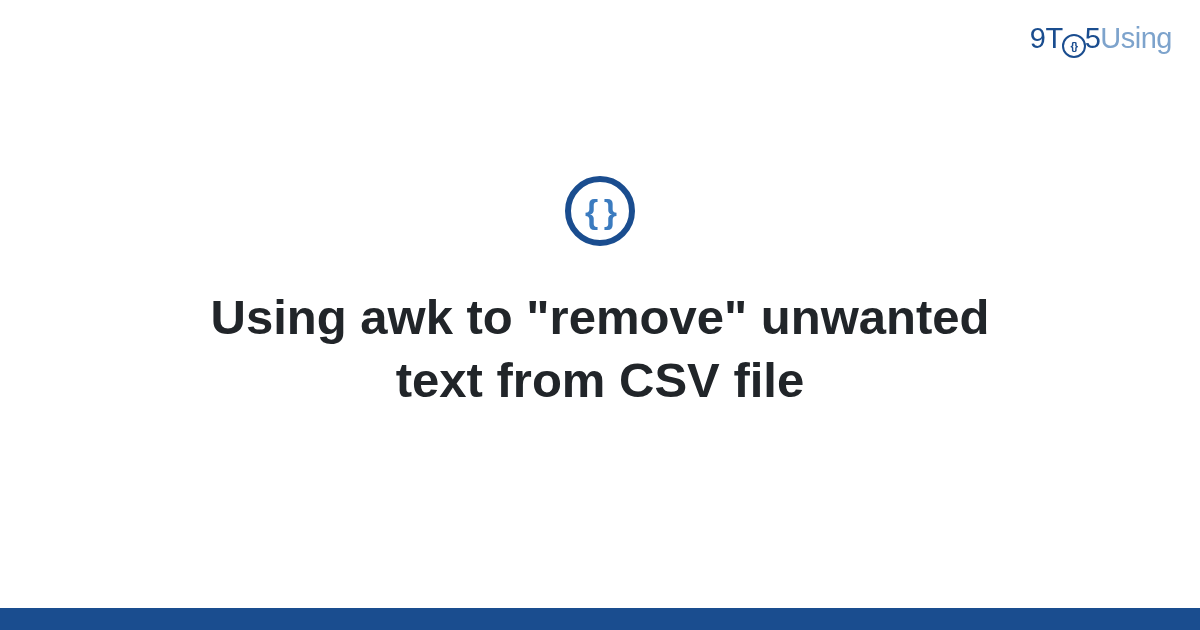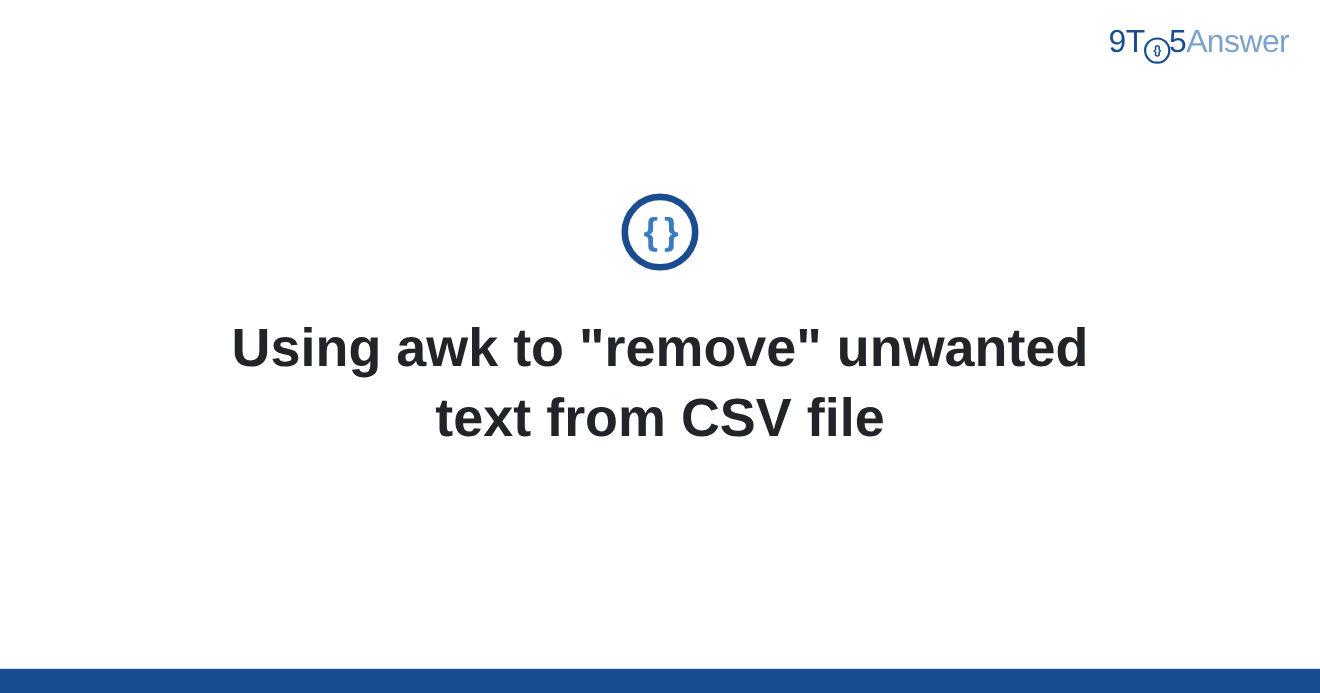--- a/index.html
+++ b/index.html
@@ -110,21 +110,21 @@
       height: 22px;
       background: #1a4d8f;
     }
   </style>
 </head>
 <body>
 
 <div class="logo">
   <span class="nine">9</span><span class="t">T</span><span class="o-wrap"><span class="o-circle">
         <span class="o-inner">{}</span>
-      </span></span><span class="five">5</span><span class="answer">Answer</span>
+      </span></span><span class="five">5</span><span class="answer">Using</span>
 </div>
 
 <div class="content">
   <div class="badge">
     <span class="badge-text">{ }</span>
   </div>
   <h1 class="title">Using awk to "remove" unwanted text from CSV file</h1>
 </div>
 
 <div class="bottom-bar"></div>

